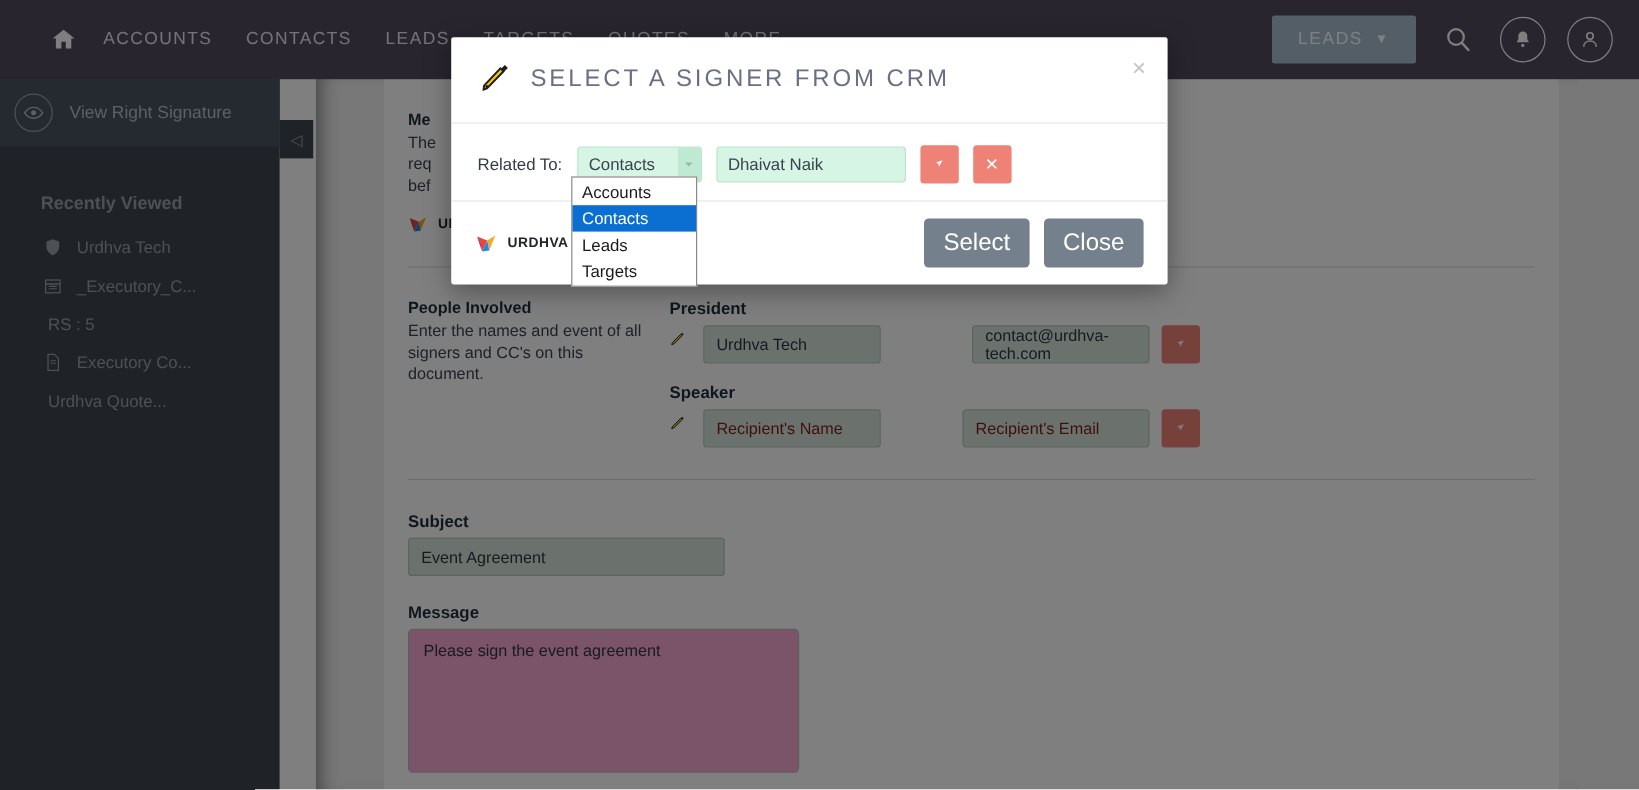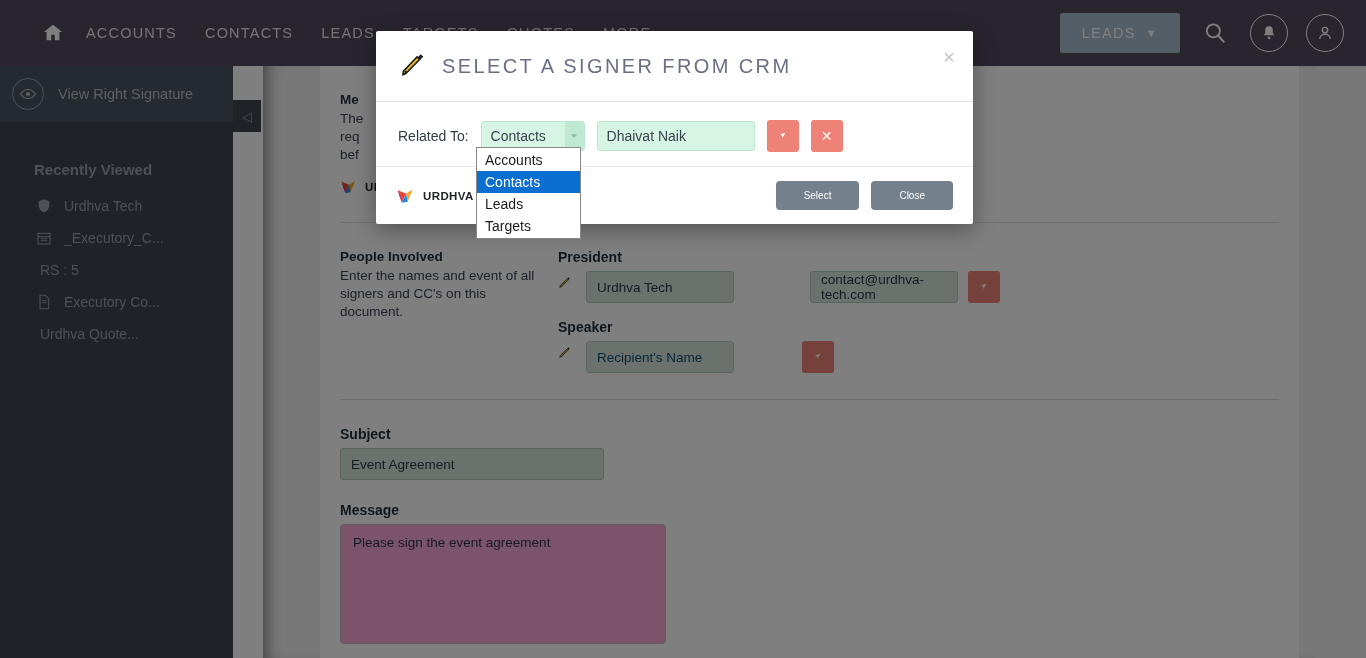--- a/index.html
+++ b/index.html
@@ -124,21 +124,21 @@
   .row-fields { flex: 1; }
   .fld-label { font-size: 14px; color: #1f2d3d; font-weight: bold; margin-bottom: 6px; }
   .pen-col { width: 18px; flex: 0 0 18px; display: flex; align-items: center; padding-top: 4px; }
 
   .inp {
     background: #d7e4dd; border: 1px solid #b6cbc0; border-radius: 3px;
     height: 32px; padding: 0 10px; font-size: 13.5px; color: #2c3642;
     font-family: "Liberation Sans", sans-serif;
     display: flex; align-items: center;
   }
-  .inp.ph { color: #0c4a6e; }
+  .inp.ph { color: #7f1d1d; }
   .inp-wide { width: 264px; }
   .inp-name { width: 148px; }
   .inp-mail { width: 148px; }
   .arrow-btn {
     width: 32px; height: 32px; background: #ef8276;
     border: none; border-radius: 3px; cursor: pointer;
     display: flex; align-items: center; justify-content: center;
   }
   .msg-box {
     width: 326px; height: 120px;
@@ -197,21 +197,21 @@
     display: flex; align-items: center; justify-content: center;
   }
   .modal-foot {
     border-top: 1px solid #e6e6e6;
     padding: 14px 20px;
     display: flex; align-items: center; justify-content: space-between;
   }
   .foot-btns { display: flex; gap: 12px; }
   .gray-btn {
     background: #74808c; color: #ffffff; border: none;
-    border-radius: 4px; padding: 9px 28px; font-size: 10px;
+    border-radius: 4px; padding: 9px 16px; font-size: 20px;
     font-family: "Liberation Sans", sans-serif; cursor: pointer;
   }
 
   
   .dd-list {
     position: absolute; left: 476px; top: 147px; width: 105px;
     background: #ffffff; border: 1px solid #8a8a8a;
     z-index: 70; padding: 1px 0;
   }
   .dd-opt {
@@ -283,20 +283,21 @@
               <div class="fld-label">Speaker</div>
               <div class="flexline">
                 <div class="pen-col">
                   <svg width="14" height="14" viewBox="0 0 24 24">
                     <path d="M3 21l3-1 12-12-2-2L4 18z" fill="#f5c518" stroke="#2b2b2b" stroke-width="1.4"></path>
                     <path d="M16 6l2-2 2 2-2 2z" fill="#2b2b2b"></path>
                   </svg>
                 </div>
                 <div class="inp inp-name ph">Recipient's Name</div>
                 <div style="width:48px"></div>
+                <div class="inp inp-mail ph" style="width:156px">Recipient's Email</div>
                 <button class="arrow-btn">
                   <svg width="12" height="12" viewBox="0 0 24 24">
                     <path d="M17 5L6 9l4 2 1 5 6-11z" fill="#ffffff"></path>
                   </svg>
                 </button>
               </div>
             </div>
 
           </div>
         </div>

